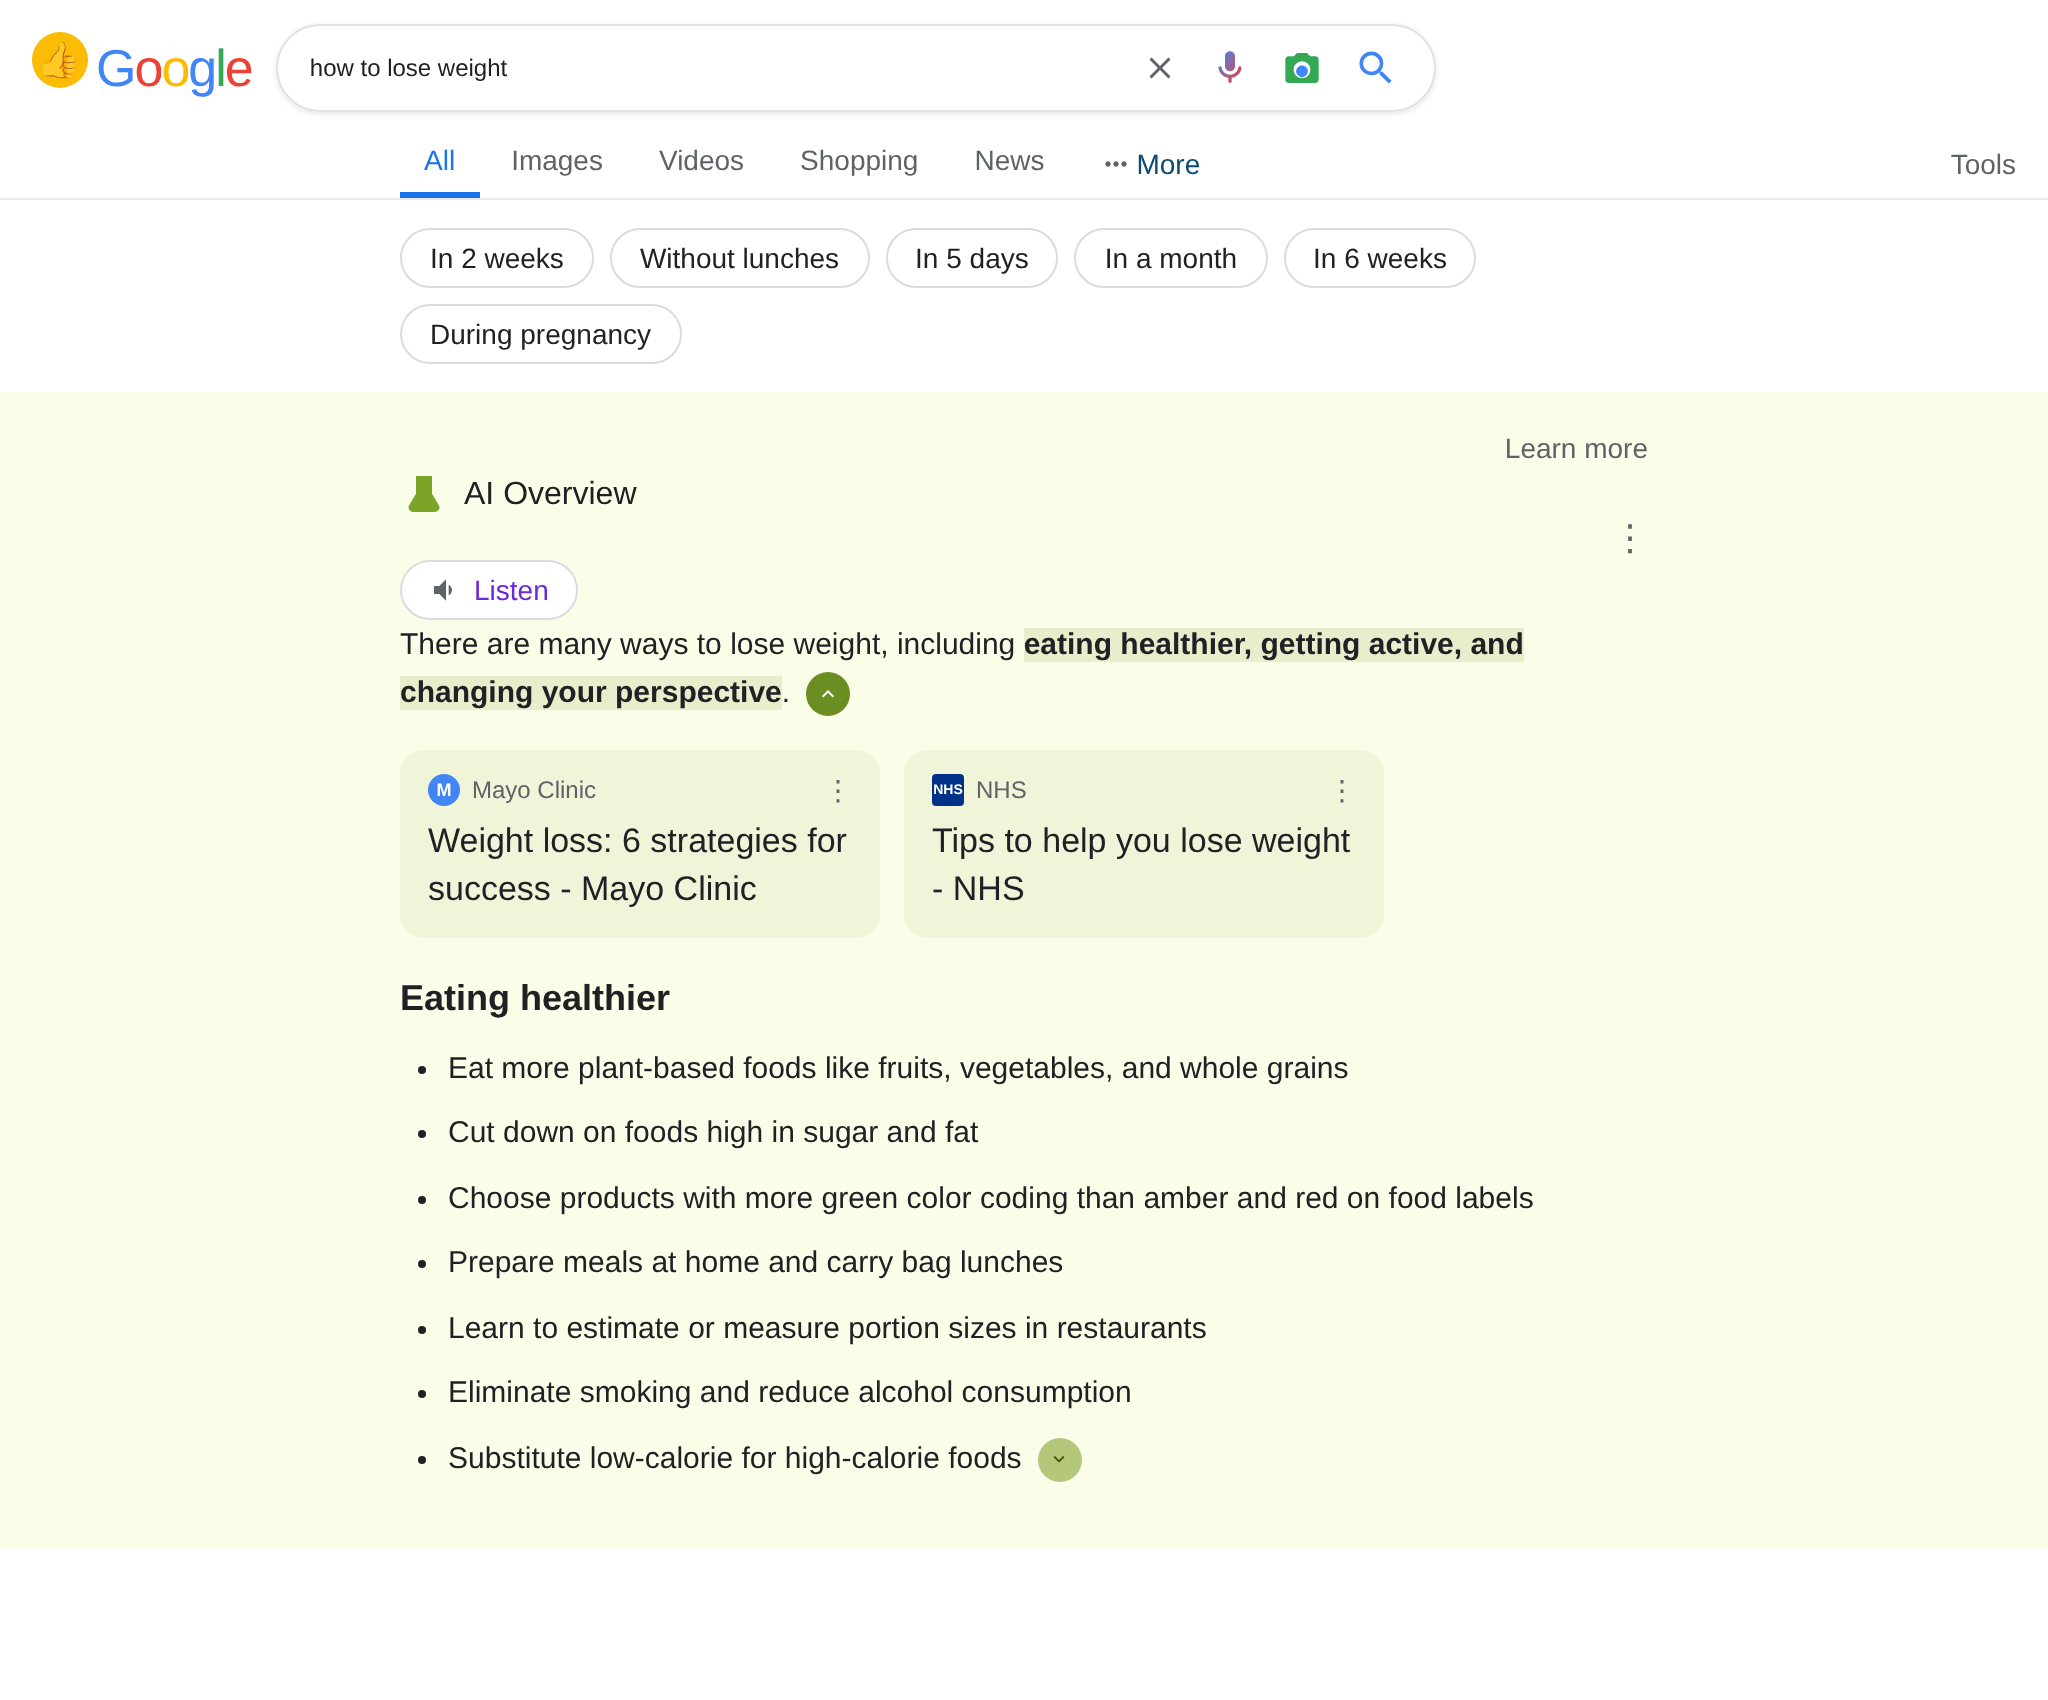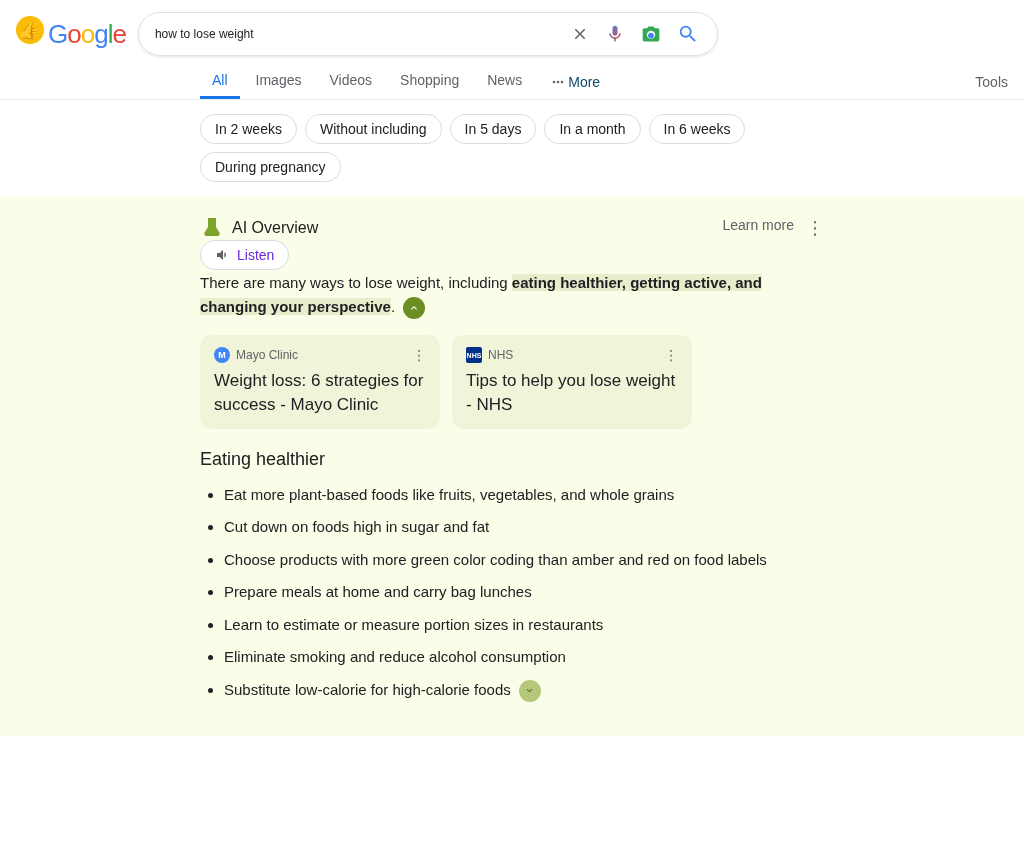--- a/index.html
+++ b/index.html
@@ -157,24 +157,25 @@
       height: 24px;
       color: #7ba428;
     }
     .ai-title {
       font-size: 16px;
       font-weight: 500;
       color: #202124;
     }
     .ai-right {
       display: flex;
-      align-items: flex-start;
-      gap: 12px;
+      align-items: flex-end;
+      gap: 26px;
       color: #5f6368;
       font-size: 14px;
+      flex-direction: column;
     }
     .learn-more {
       color: #5f6368;
       cursor: pointer;
     }
     .three-dot {
       cursor: pointer;
       font-size: 18px;
       color: #5f6368;
     }
@@ -259,21 +260,21 @@
       border-radius: 2px;
       font-size: 7px;
     }
     .source-card-title {
       font-size: 17px;
       color: #202124;
       line-height: 1.4;
     }
     .section-heading {
       font-size: 18px;
-      font-weight: 400;
+      font-weight: 700;
       color: #202124;
       margin-bottom: 14px;
     }
     .bullet-list {
       list-style: disc;
       padding-left: 24px;
     }
     .bullet-list li {
       font-size: 15px;
       color: #202124;
@@ -351,21 +352,21 @@
     <svg width="16" height="16" viewBox="0 0 24 24" fill="#5f6368">
       <path d="M6 10c-1.1 0-2 .9-2 2s.9 2 2 2 2-.9 2-2-.9-2-2-2zm12 0c-1.1 0-2 .9-2 2s.9 2 2 2 2-.9 2-2-.9-2-2-2zm-6 0c-1.1 0-2 .9-2 2s.9 2 2 2 2-.9 2-2-.9-2-2-2z"></path>
     </svg>
     <span>More</span>
   </div>
   <div class="nav-tools">Tools</div>
 </nav>
 
 <div class="filter-chips">
   <div class="chip">In 2 weeks</div>
-  <div class="chip">Without including</div>
+  <div class="chip">Without lunches</div>
   <div class="chip">In 5 days</div>
   <div class="chip">In a month</div>
   <div class="chip">In 6 weeks</div>
   <div class="chip">During pregnancy</div>
 </div>
 
 <div class="ai-overview-section">
   <div class="ai-header">
     <div class="ai-title-area">
       <svg class="ai-flask-icon" width="24" height="24" viewBox="0 0 24 24">

